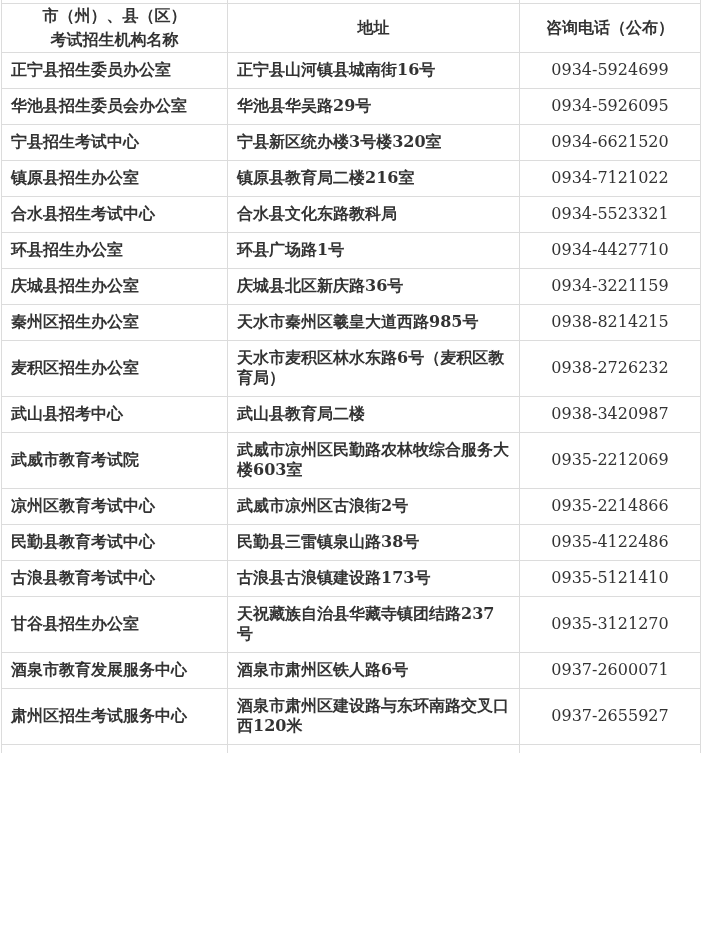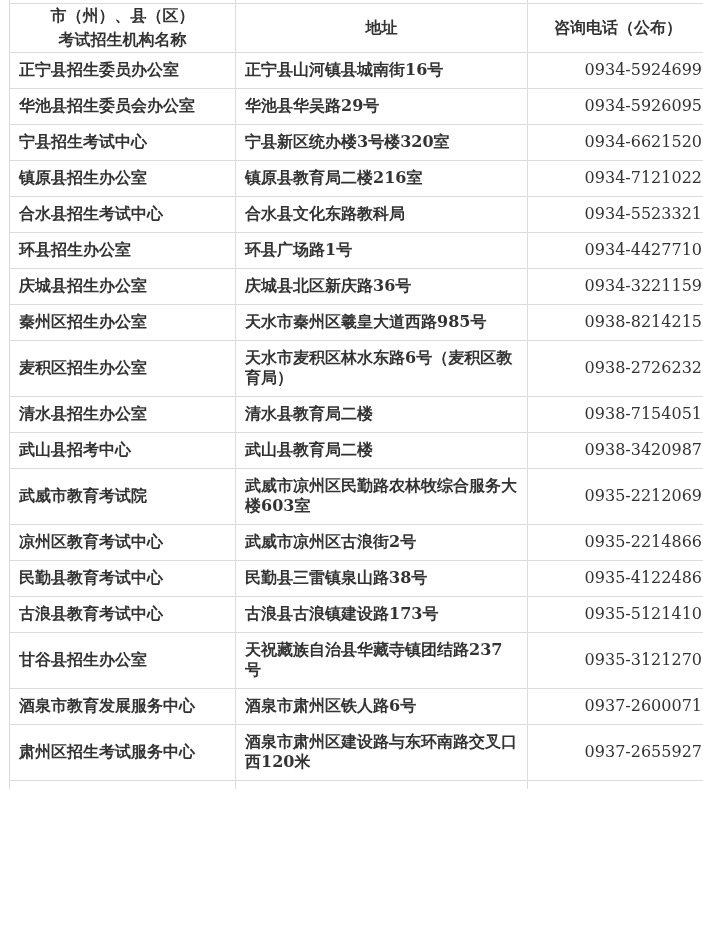--- a/index.html
+++ b/index.html
@@ -7,21 +7,20 @@
     width: 703px;
     height: 937px;
     overflow: hidden;
     background: #ffffff;
     font-family: "DejaVu Serif", serif;
   }
   .page {
     position: relative;
     width: 703px;
     height: 937px;
-    padding-left: 8px;
   }
   table.contact-table {
     border-collapse: collapse;
     table-layout: fixed;
     width: 699px;
     margin-left: 1px;
     color: #333333;
   }
   col.c1 { width: 226px; }
   col.c2 { width: 292px; }
@@ -42,21 +41,21 @@
     color: #333333;
   }
   tr.hdr th span { display: block; }
   td.org, td.addr {
     text-align: left;
     padding: 7px 9px 8px 9px;
     line-height: 20px;
     font-weight: bold;
   }
   td.phone {
-    text-align: right;
+    text-align: center;
     padding: 7px 6px 8px 6px;
     line-height: 20px;
   }
 </style>
 </head>
 <body>
 
 <div class="page">
   <table class="contact-table">
     <colgroup>
@@ -118,25 +117,20 @@
         <td class="org">秦州区招生办公室</td>
         <td class="addr">天水市秦州区羲皇大道西路985号</td>
         <td class="phone">0938-8214215</td>
       </tr>
       <tr>
         <td class="org">麦积区招生办公室</td>
         <td class="addr">天水市麦积区林水东路6号（麦积区教育局）</td>
         <td class="phone">0938-2726232</td>
       </tr>
       <tr>
-        <td class="org">清水县招生办公室</td>
-        <td class="addr">清水县教育局二楼</td>
-        <td class="phone">0938-7154051</td>
-      </tr>
-      <tr>
         <td class="org">武山县招考中心</td>
         <td class="addr">武山县教育局二楼</td>
         <td class="phone">0938-3420987</td>
       </tr>
       <tr>
         <td class="org">武威市教育考试院</td>
         <td class="addr">武威市凉州区民勤路农林牧综合服务大楼603室</td>
         <td class="phone">0935-2212069</td>
       </tr>
       <tr>

